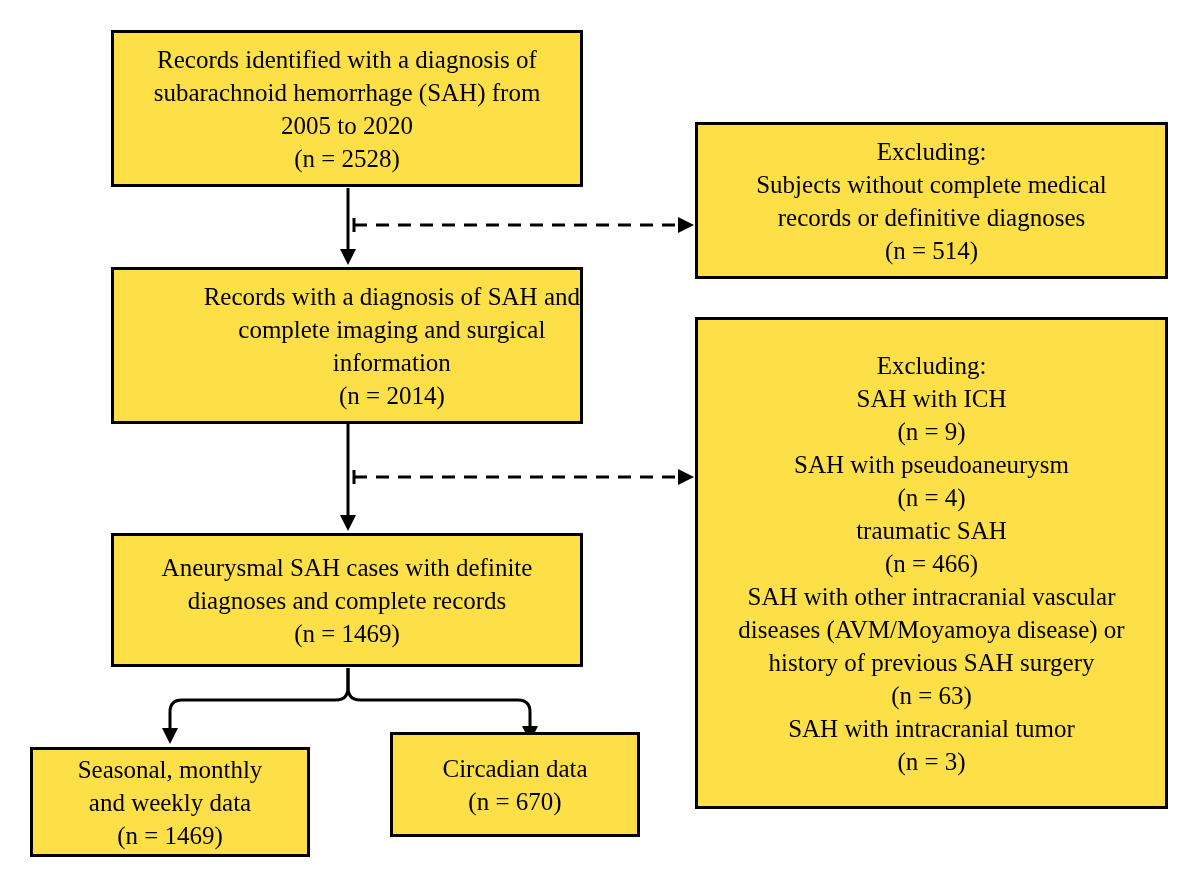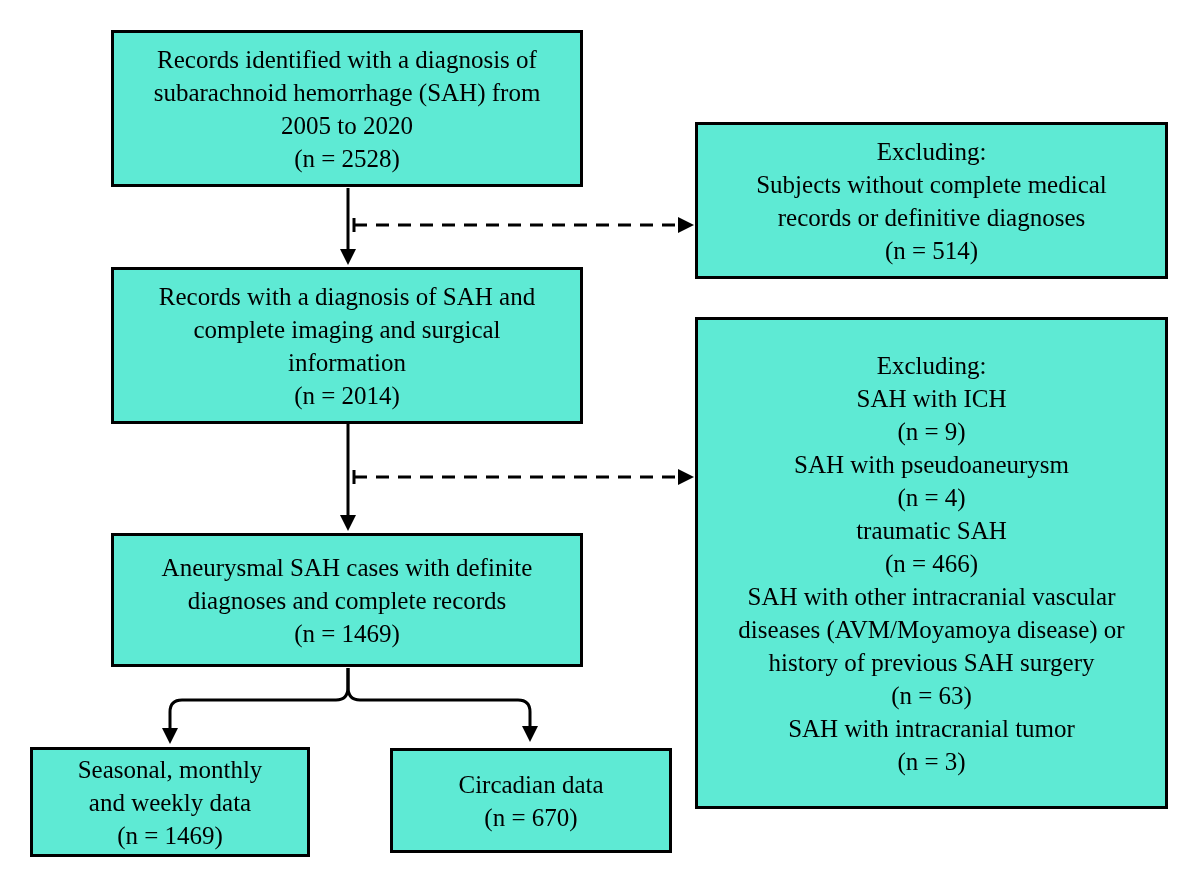--- a/index.html
+++ b/index.html
@@ -20,42 +20,42 @@
     position: absolute;
     left: 0;
     top: 0;
     width: 1200px;
     height: 891px;
   }
   .box {
     position: absolute;
     box-sizing: border-box;
     border: 3px solid #000000;
-    background: #5eead4;
+    background: #fde047;
     display: flex;
     align-items: center;
     justify-content: center;
     text-align: center;
   }
   .box-text {
     white-space: pre-line;
     font-size: 25px;
     line-height: 33px;
     color: #000000;
   }
   .box-text b { font-weight: normal; }
 
   
   .box-identified      { left: 111px; top: 30px;  width: 472px; height: 157px; }
   .box-excluding-1     { left: 695px; top: 122px; width: 473px; height: 157px; }
-  .box-diagnosis       { left: 111px; top: 267px; width: 472px; height: 157px; }
+  .box-diagnosis       { left: 111px; top: 267px; width: 472px; height: 157px; justify-content: flex-end; }
   .box-excluding-2     { left: 695px; top: 317px; width: 473px; height: 492px; }
   .box-aneurysmal      { left: 111px; top: 533px; width: 472px; height: 134px; }
   .box-seasonal        { left: 30px;  top: 747px; width: 280px; height: 110px; }
-  .box-circadian       { left: 390px; top: 748px; width: 282px; height: 105px; }
+  .box-circadian       { left: 390px; top: 732px; width: 250px; height: 105px; }
 </style>
 </head>
 <body>
 
 <div class="canvas">
 
   <svg class="connector-layer" width="1200" height="891" viewBox="0 0 1200 891" fill="none" stroke="#000000" stroke-width="3">
 
     <path d="M348,188 V252"></path>
     <path d="M348,265 L340,249 L356,249 Z" fill="#000000" stroke="none"></path>

